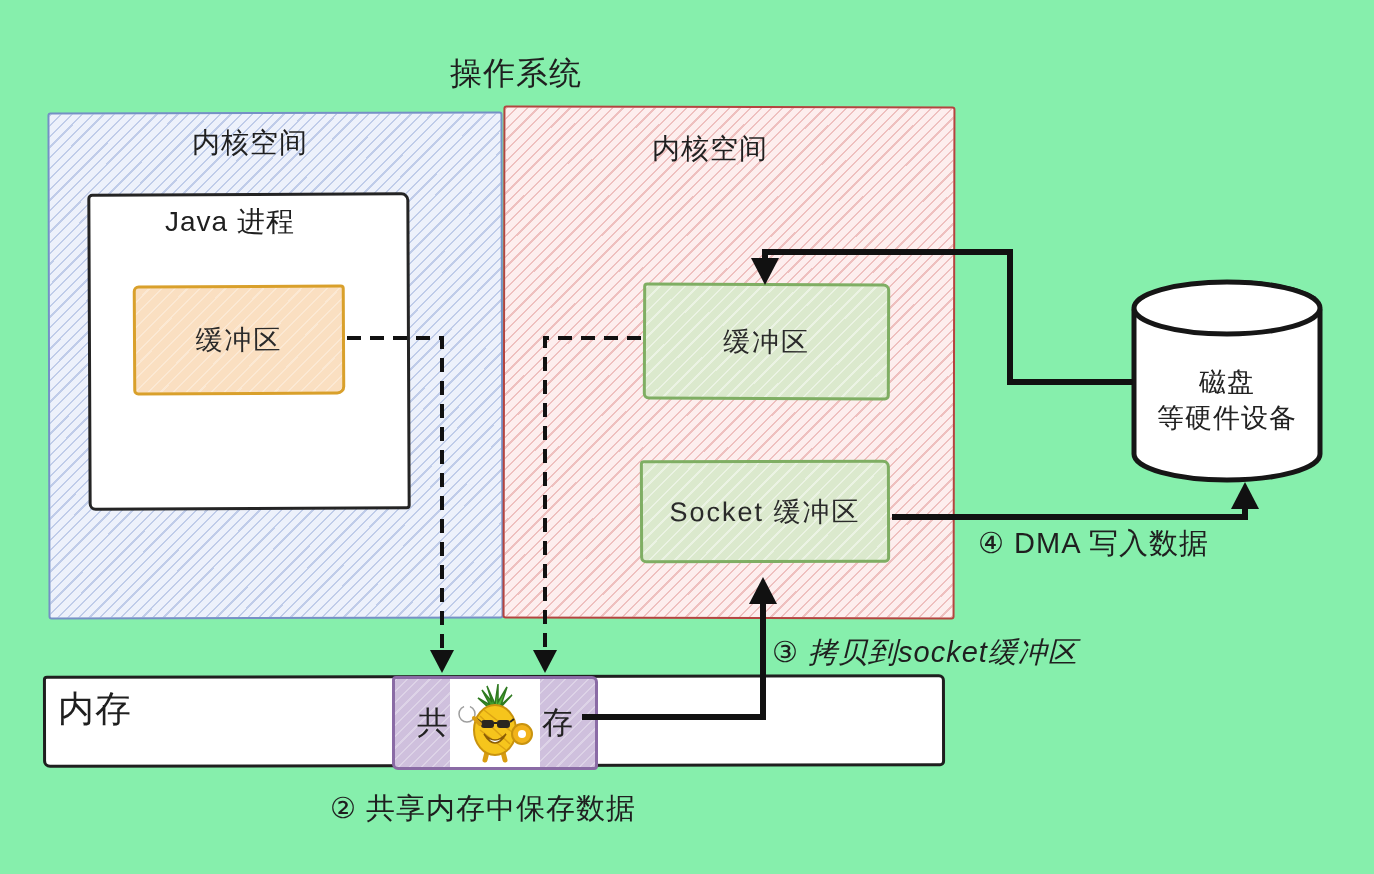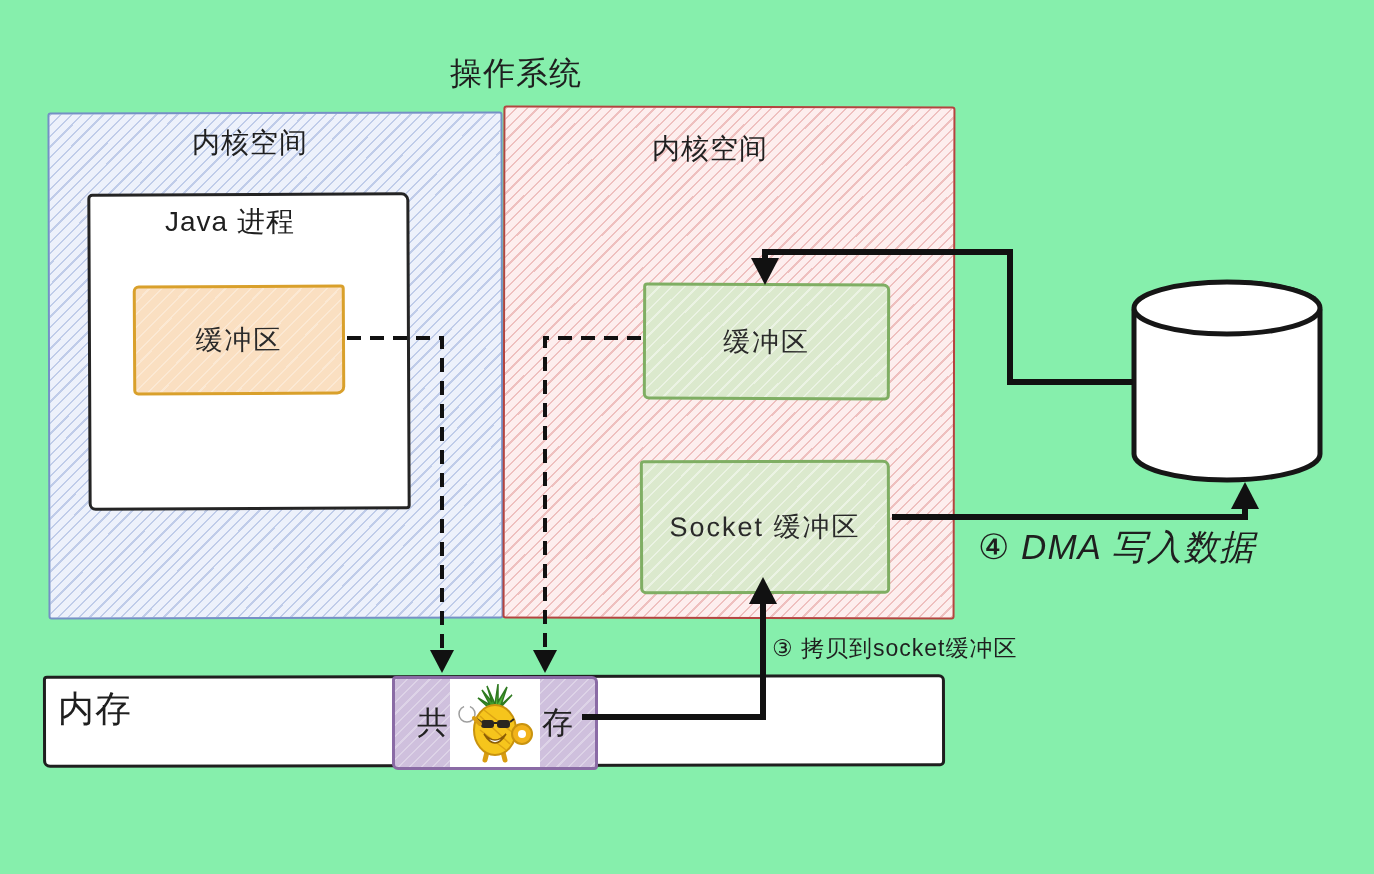--- a/index.html
+++ b/index.html
@@ -76,21 +76,21 @@
   }
   .green-box {
     background-color: #dbe9cd;
     background-image: repeating-linear-gradient(135deg,
       rgba(255,255,255,0.45) 0px, rgba(255,255,255,0.45) 1.8px,
       transparent 1.8px, transparent 9px);
     border: 3.5px solid #7fae63;
     border-radius: 4px 7px 5px 6px;
   }
   #kernel-buffer { left: 643px; top: 283px; width: 247px; height: 117px; transform: rotate(0.2deg); }
-  #socket-buffer { left: 640px; top: 460px; width: 250px; height: 134px; transform: rotate(-0.15deg); }
+  #socket-buffer { left: 640px; top: 460px; width: 250px; height: 103px; transform: rotate(-0.15deg); }
 
   
   #memory-bar {
     left: 43px; top: 675px; width: 902px; height: 92px;
     background: #ffffff;
     border: 3.5px solid #1f1f1f;
     border-radius: 4px 6px 5px 7px;
     transform: rotate(-0.1deg);
     z-index: 2;
   }
@@ -125,22 +125,22 @@
     text-align: center; font-size: 27px; line-height: 36px;
     color: #222; letter-spacing: 1px;
   }
 
   
   #os-title      { left: 450px;  top: 52px;  font-size: 32px; }
   #user-space-label   { left: 192px; top: 124px; font-size: 28px; z-index: 2;}
   #kernel-space-label { left: 652px; top: 130px; font-size: 28px; z-index: 2;}
   #java-process-label { left: 165px; top: 203px; font-size: 28px; z-index: 4;}
   #step1-label { left: 832px;  top: 212px; font-size: 29px; z-index: 6; }
-  #step4-label { left: 978px;  top: 524px; font-size: 35px; z-index: 6; font-style: italic; }
-  #step3-label { left: 772px;  top: 633px; font-size: 23px; z-index: 6; }
+  #step4-label { left: 978px;  top: 524px; font-size: 29px; z-index: 6; }
+  #step3-label { left: 772px;  top: 633px; font-size: 29px; z-index: 6; font-style: italic; }
   #step2-label { left: 330px;  top: 789px; font-size: 29px; z-index: 6; }
 
   #connectors { left: 0; top: 0; width: 1374px; height: 874px; z-index: 5; pointer-events: none; }
 </style>
 </head>
 <body>
 
 <div id="canvas">
 
   <div class="lbl" id="os-title">操作系统</div>
@@ -162,20 +162,24 @@
   <div class="buffer-box green-box" id="socket-buffer">
     <span>Socket 缓冲区</span>
   </div>
 
   <div class="abs" id="disk">
     <svg width="200" height="220" viewBox="0 0 200 220">
       <path d="M7 32 L7 176 A93 26 0 0 0 193 176 L193 32" fill="#ffffff" stroke="#161616" stroke-width="5" stroke-linecap="round"></path>
       <ellipse cx="100" cy="30" rx="93" ry="26" fill="#ffffff" stroke="#161616" stroke-width="5"></ellipse>
       <path d="M10 24 A95 28 0 0 1 188 20" fill="none" stroke="#161616" stroke-width="3"></path>
     </svg>
+    <div id="disk-label">
+      <div>磁盘</div>
+      <div>等硬件设备</div>
+    </div>
   </div>
 
   <div class="abs" id="memory-bar"></div>
   <div class="lbl" id="memory-label">内存</div>
   <div class="abs" id="shared-memory">
     <span>共</span>
     <span id="mascot-frame">
       <svg width="82" height="82" viewBox="0 0 82 82">
 
         <path d="M41 22 L33 4 L38 20 L28 8 L36 23 L24 16 L35 26" fill="#3f9a2c" stroke="#2f7a20" stroke-width="1.5"></path>
@@ -224,16 +228,17 @@
       <path d="M347 338 L442 338 L442 652" fill="none" stroke="#111" stroke-width="4" stroke-dasharray="14 9"></path>
       <polygon points="442,673 430,650 454,650" fill="#111"></polygon>
     </g>
 
     <g>
       <path d="M641 338 L545 338 L545 652" fill="none" stroke="#111" stroke-width="4" stroke-dasharray="14 9"></path>
       <polygon points="545,673 533,650 557,650" fill="#111"></polygon>
     </g>
   </svg>
 
+  <div class="lbl" id="step2-label">② 共享内存中保存数据</div>
   <div class="lbl" id="step3-label">③ 拷贝到socket缓冲区</div>
   <div class="lbl" id="step4-label">④ DMA 写入数据</div>
 
 </div>
 
 </body></html>

